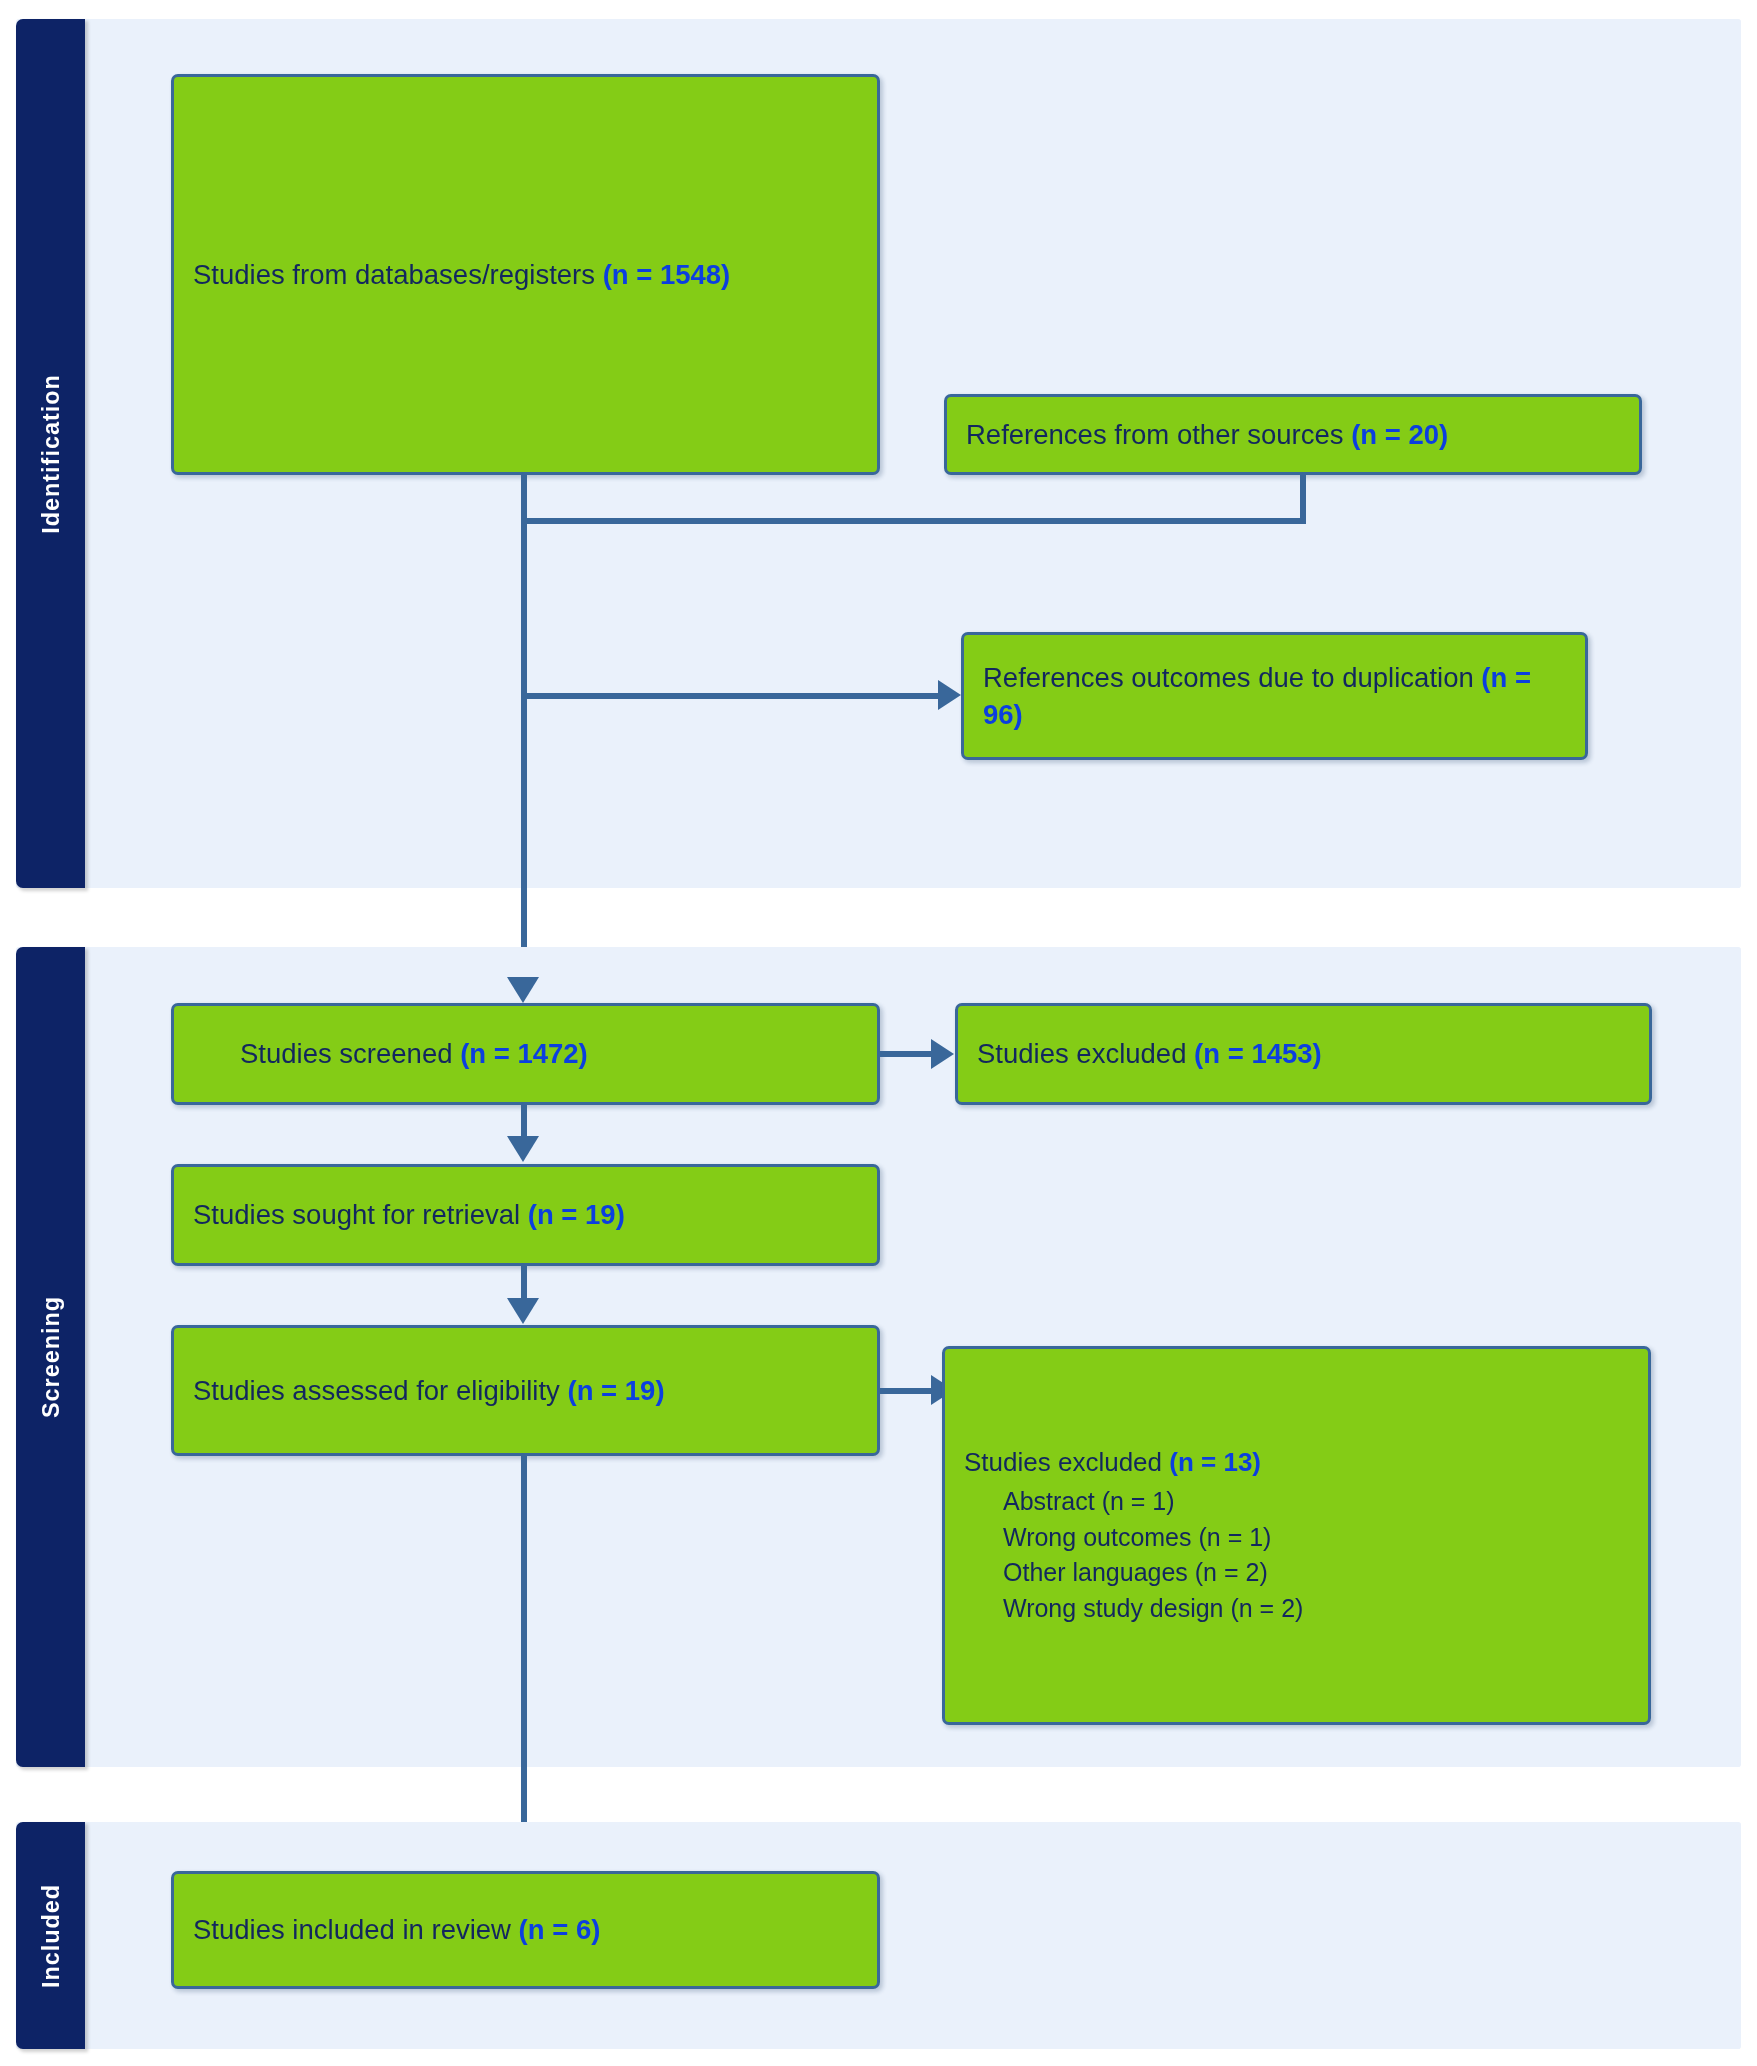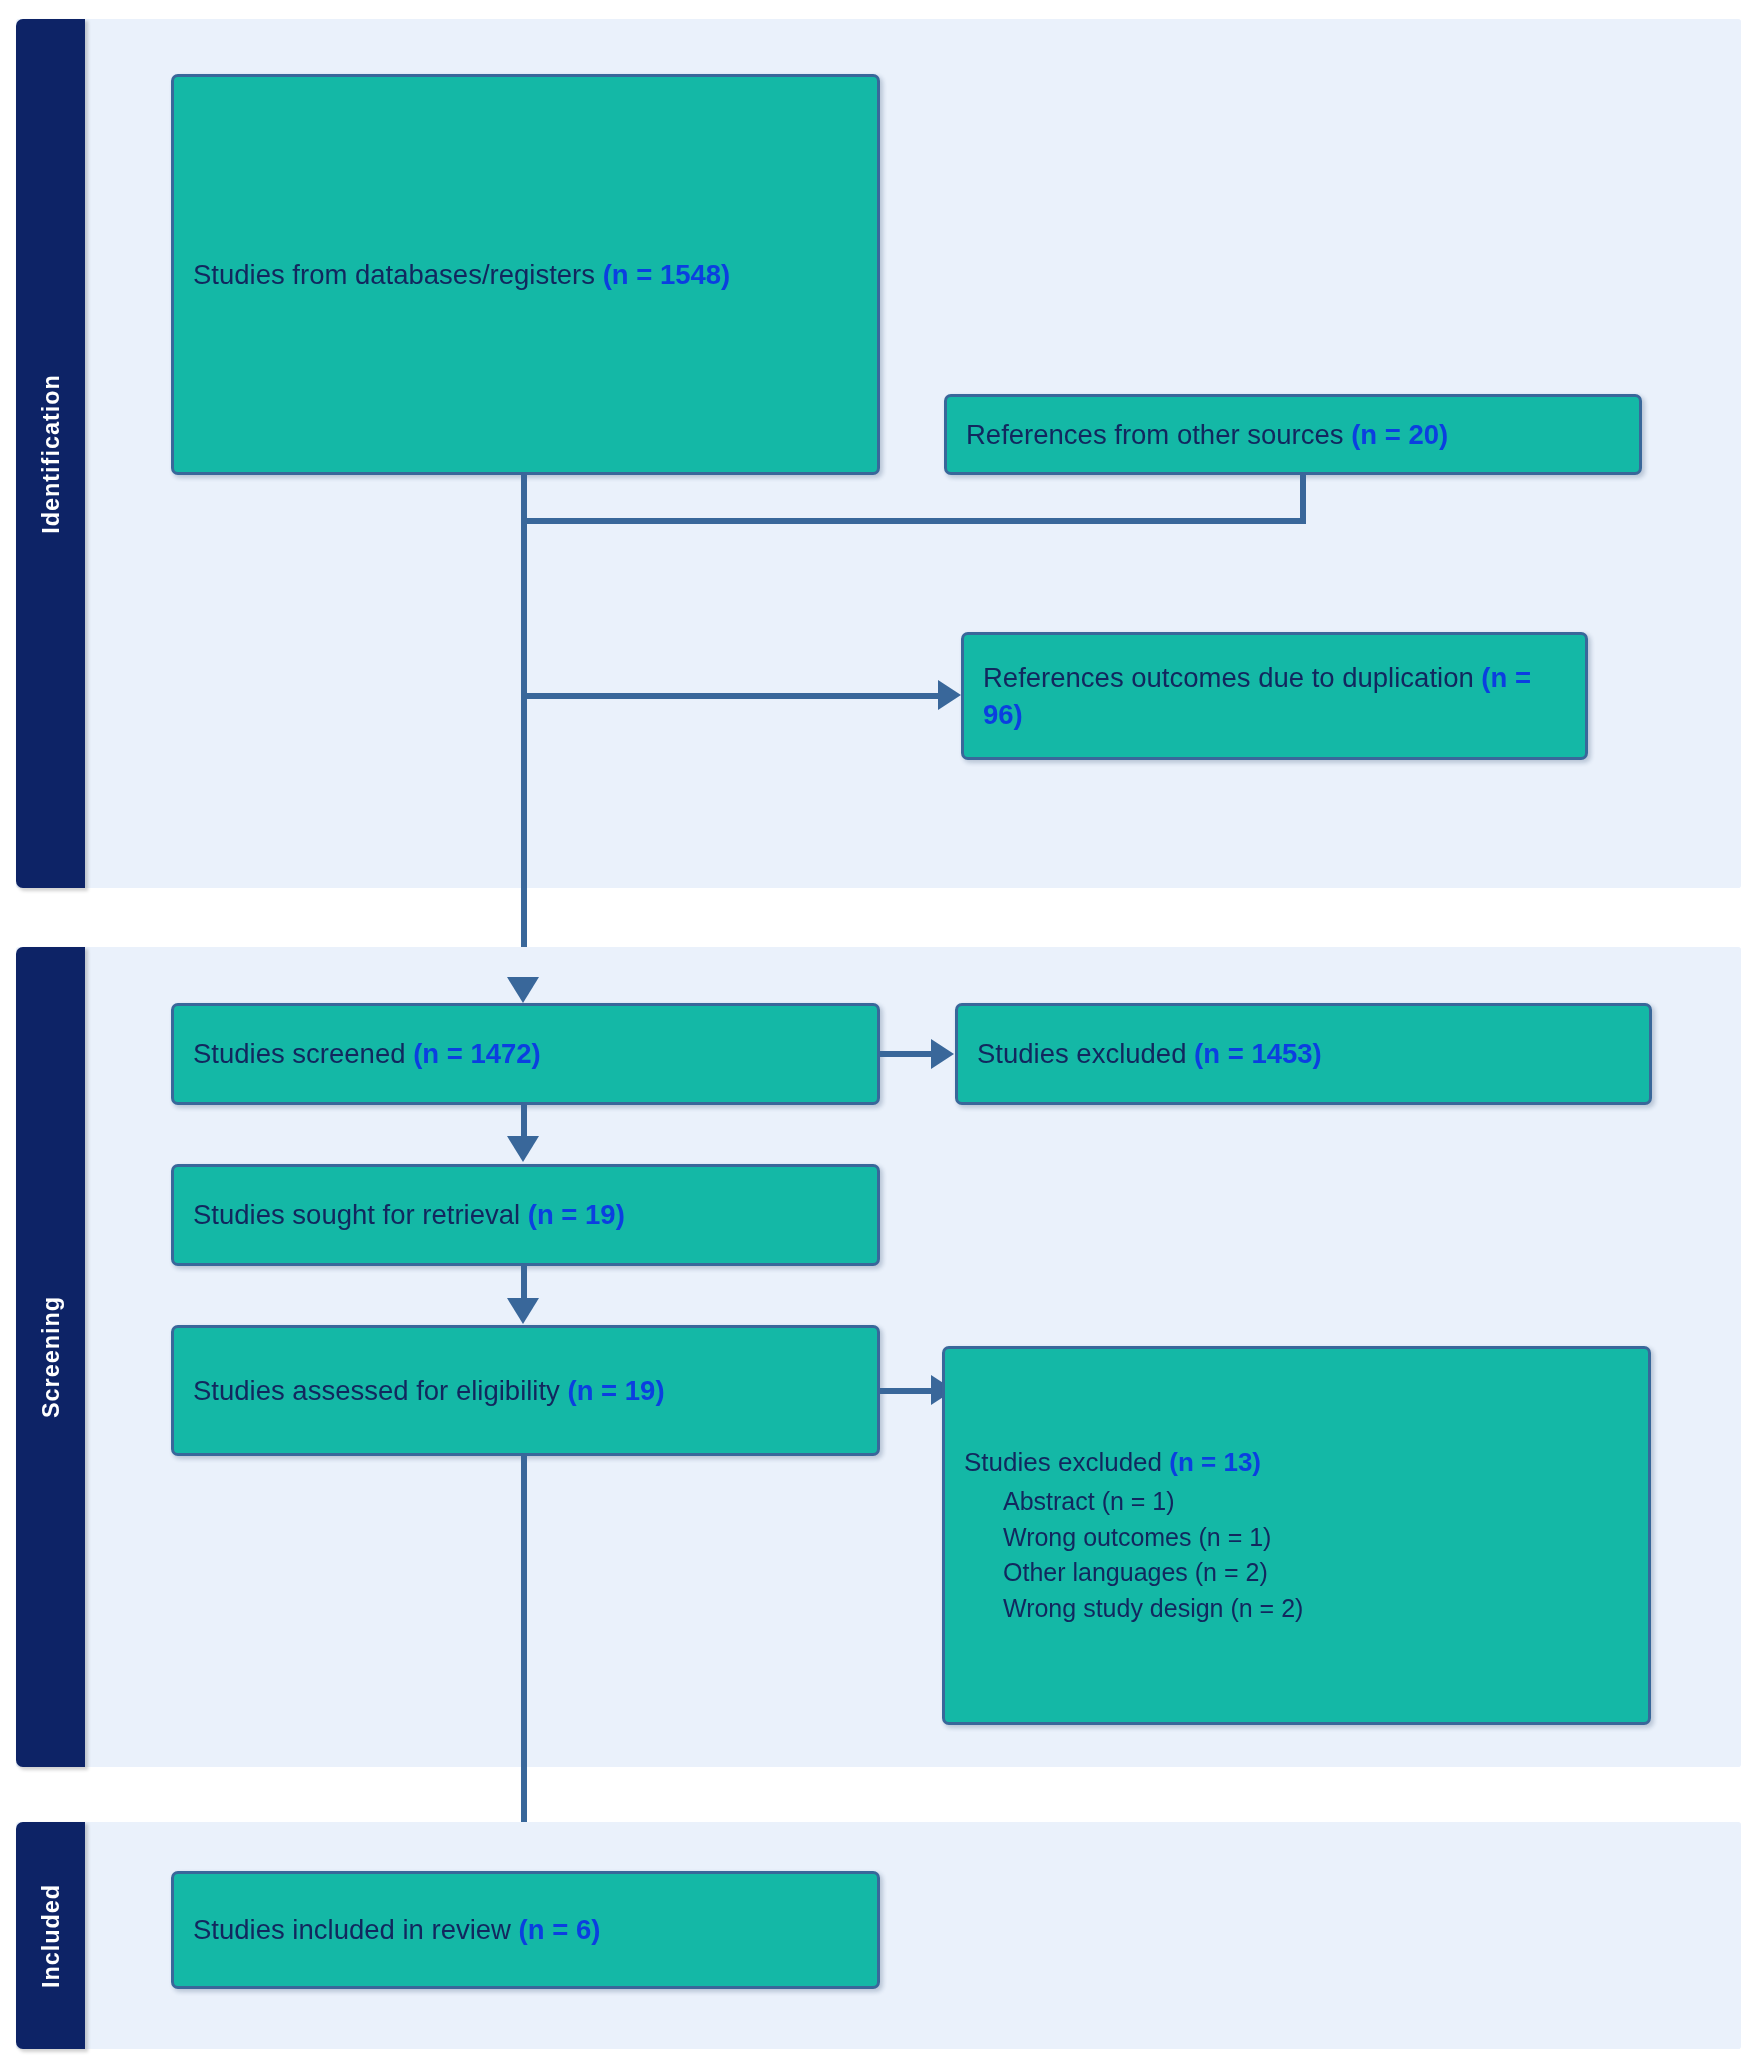--- a/index.html
+++ b/index.html
@@ -39,21 +39,21 @@
     color: #ffffff;
     font-weight: bold;
     font-size: 23.4px;
     letter-spacing: 1px;
     font-family: "Liberation Sans", sans-serif;
   }
 
   
   .flow-box {
     position: absolute;
-    background: #14b8a6;
+    background: #84cc16;
     border: 3.4px solid #39679a;
     border-radius: 6.9px;
     box-sizing: border-box;
     box-shadow: 2.8px 2.8px 4.1px rgba(20,50,90,0.22);
     display: flex;
     align-items: center;
   }
   .box-text {
     padding: 0 19px;
     font-size: 27.5px;
@@ -148,21 +148,21 @@
     </div>
   </div>
 
   <div class="stage-panel" style="left:16px; top:947px; width:1725px; height:820px;"></div>
   <div class="stage-tab" style="left:16px; top:947px; width:69px; height:820px;">
     <span class="stage-tab-label">Screening</span>
   </div>
 
   <div class="arrow-down" style="left:507px; top:977px;"></div>
 
-  <div class="flow-box" style="left:171px; top:1003px; width:709px; height:102px;">
+  <div class="flow-box" style="left:171px; top:1003px; width:709px; height:102px;padding-left:47px;">
     <div class="box-text">
       <span>Studies screened </span><span class="count">(n = 1472)</span>
     </div>
   </div>
 
   <div class="hline" style="left:880px; top:1051px; width:54px;"></div>
   <div class="arrow-right" style="left:931px; top:1039px;"></div>
 
   <div class="flow-box" style="left:955px; top:1003px; width:697px; height:102px;">
     <div class="box-text">

